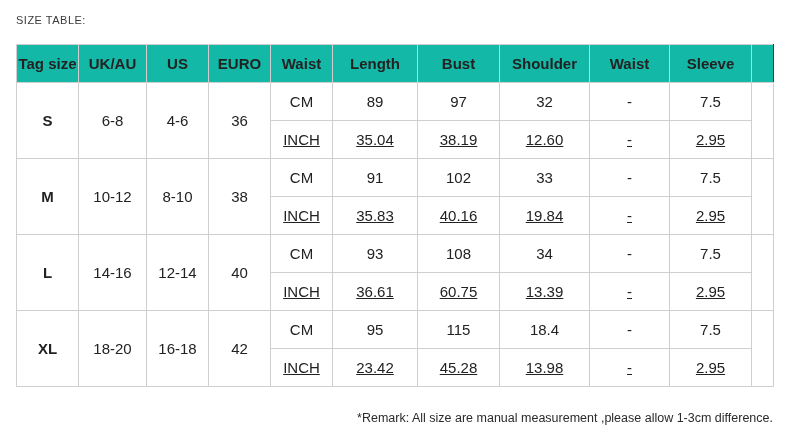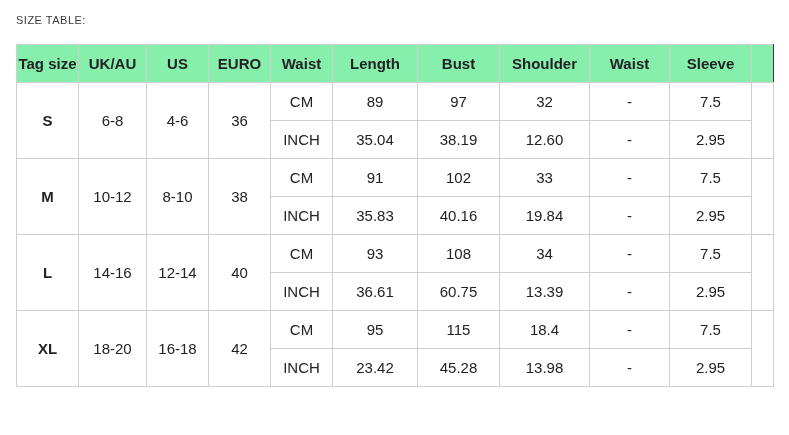--- a/index.html
+++ b/index.html
@@ -41,21 +41,21 @@
   table.size-table td {
     border: 1px solid #cfcfcf;
     text-align: center;
     vertical-align: middle;
     font-size: 15px;
     color: #222222;
     padding: 0;
     height: 37px;
   }
   thead th {
-    background: #86efac;
+    background: #14b8a6;
     color: #ffffff;
     font-weight: bold;
     font-size: 14.5px;
     height: 38px;
     border: 1px solid #3b3b3b;
   }
   thead th.spacer-head {
     border-right: 1px solid #3b3b3b;
   }
   td.tagsize {
@@ -68,20 +68,21 @@
   td.numcell {
     font-size: 15.5px;
   }
   td.spacer {
     border-top: none;
     border-bottom: none;
     border-right: none;
   }
   tr.row-inch td {
     border-bottom: 1px solid #cfcfcf;
+    text-decoration: underline;
   }
   .remark {
     position: absolute;
     right: 16px;
     bottom: 10px;
     font-size: 12.5px;
     color: #2a2a2a;
   }
   .col-tag { width: 62px; }
   .col-ukau { width: 68px; }
@@ -216,14 +217,15 @@
         <td class="unit">INCH</td>
         <td class="numcell">23.42</td>
         <td class="numcell">45.28</td>
         <td class="numcell">13.98</td>
         <td class="numcell">-</td>
         <td class="numcell">2.95</td>
       </tr>
     </tbody>
   </table>
 
+  <div class="remark">*Remark: All size are manual measurement ,please allow 1-3cm difference.</div>
 
 </div>
 
 </body></html>

